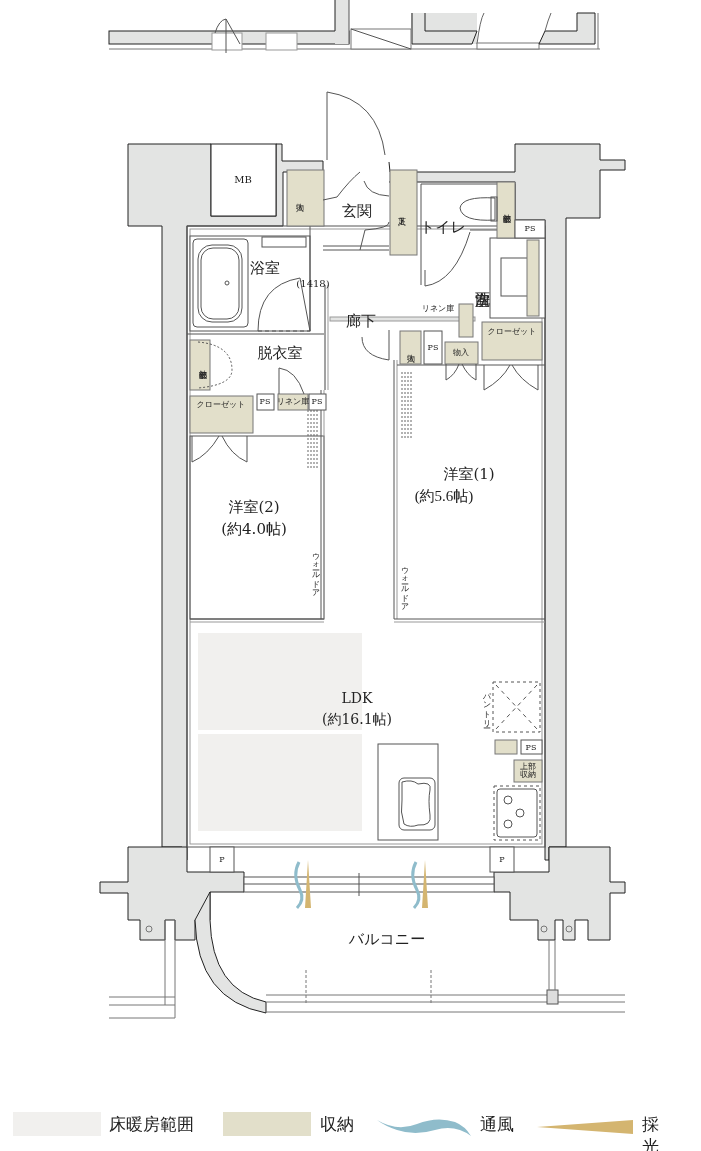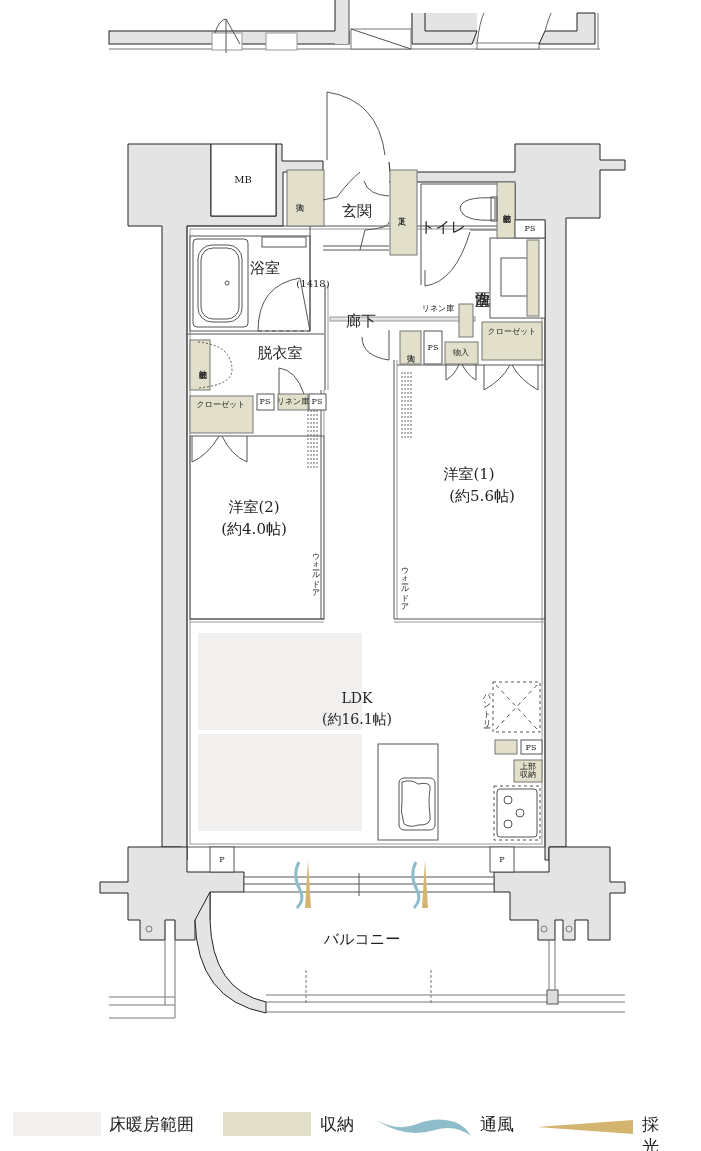--- a/index.html
+++ b/index.html
@@ -239,30 +239,30 @@
 <div class="lbl center room-mid" style="left:280px;top:353px;">脱衣室</div>
 <div class="lbl center tiny vert" style="left:202px;top:364px;">上部収納</div>
 <div class="lbl center tiny" style="left:293px;top:402px;">リネン庫</div>
 <div class="lbl center tiny" style="left:265px;top:402px;">PS</div>
 <div class="lbl center tiny" style="left:317px;top:402px;">PS</div>
 <div class="lbl center tiny" style="left:221px;top:405px;">クローゼット</div>
 <div class="lbl center room-mid" style="left:254px;top:507px;">洋室(2)</div>
 <div class="lbl center room-mid" style="left:254px;top:529px;">(約4.0帖)</div>
 <div class="lbl center tiny vert" style="left:315px;top:570px;">ウォールドア</div>
 <div class="lbl center room-mid" style="left:469px;top:474px;">洋室(1)</div>
-<div class="lbl center room-mid" style="left:482px;top:496px;">(約5.6帖)</div>
+<div class="lbl center room-mid" style="left:444px;top:496px;font-family:Liberation Serif, serif;">(約5.6帖)</div>
 <div class="lbl center tiny vert" style="left:404px;top:584px;">ウォールドア</div>
 <div class="lbl center room-big" style="left:357px;top:698px;">LDK</div>
 <div class="lbl center room-big" style="left:357px;top:719px;">(約16.1帖)</div>
 <div class="lbl center tiny vert" style="left:486px;top:705px;">パントリー</div>
 <div class="lbl center tiny" style="left:531px;top:748px;">PS</div>
 <div class="lbl center tiny" style="left:528px;top:771px;width:16px;white-space:normal;">上部収納</div>
 <div class="lbl center tiny" style="left:222px;top:860px;">P</div>
 <div class="lbl center tiny" style="left:502px;top:860px;">P</div>
-<div class="lbl center room-mid" style="left:362px;top:939px;text-align:center;">バルコニー</div>
+<div class="lbl center room-mid" style="left:387px;top:939px;text-align:center;">バルコニー</div>
 
 <div class="legend">
   <div class="sw" style="left:13px;width:88px;background:#f1f0ee;"></div>
   <div class="txt" style="left:109px;">床暖房範囲</div>
   <div class="sw" style="left:223px;width:88px;background:#e2dfca;"></div>
   <div class="txt" style="left:320px;">収納</div>
   <svg style="position:absolute;left:375px;top:10px;" width="100" height="30">
     <path d="M2 10 Q22 22 42 14 Q62 6 80 12 Q90 16 96 26 Q80 14 60 20 Q40 26 22 20 Q10 16 2 10 Z" fill="#8fbccb"></path>
   </svg>
   <div class="txt" style="left:480px;">通風</div>

